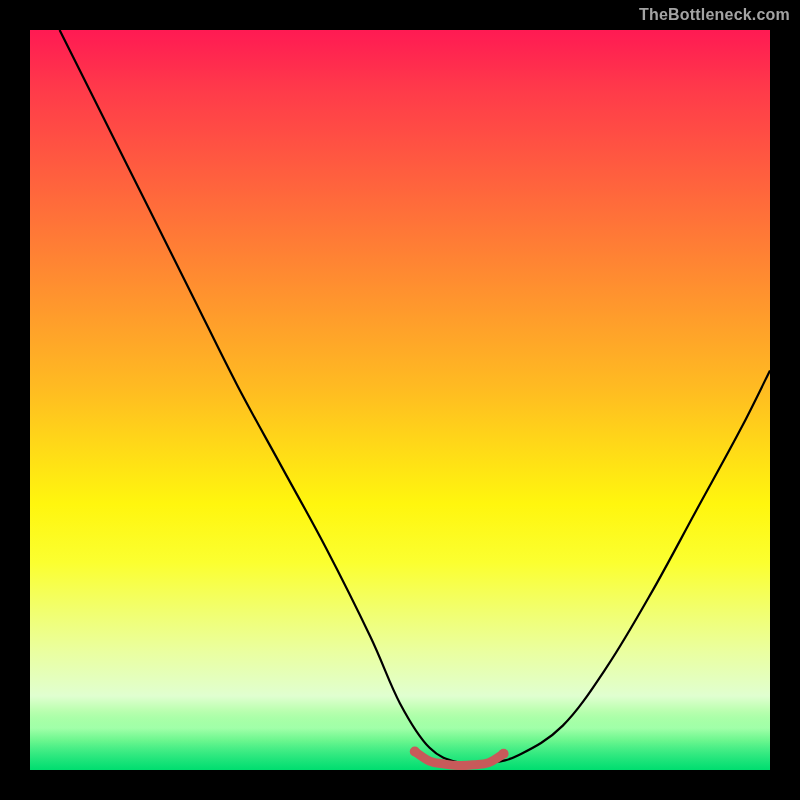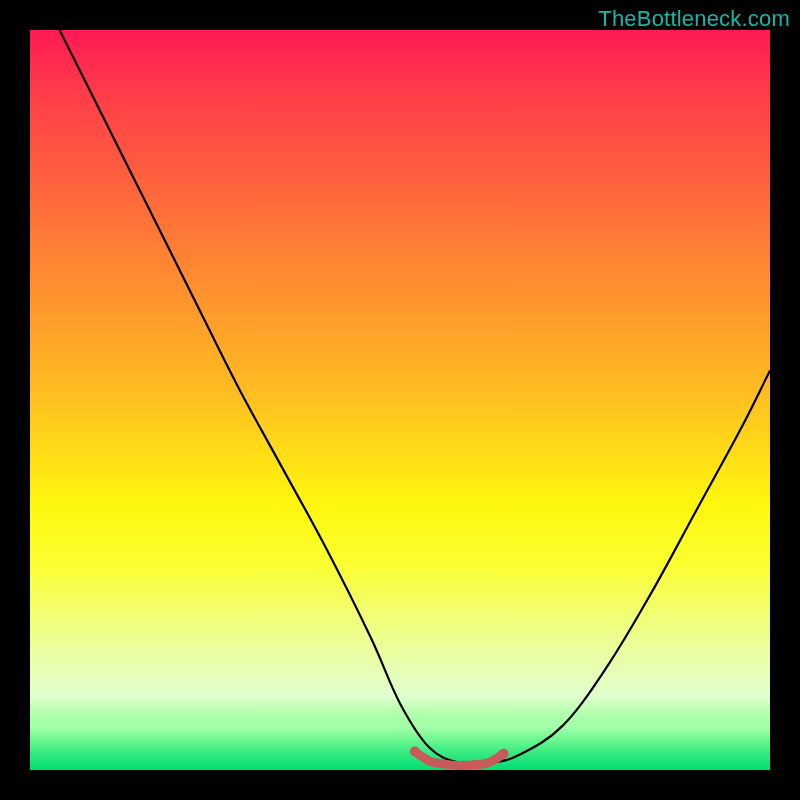--- a/index.html
+++ b/index.html
@@ -40,23 +40,23 @@
     background: linear-gradient(to bottom,
       rgba(255,255,255,0) 0%,
       rgba(180,255,200,0.5) 30%,
       rgba(0,220,110,0.85) 100%);
     pointer-events: none;
   }
   .watermark {
     position: absolute;
     top: 6px;
     right: 10px;
-    color: #14b8a6;
-    font-size: 22px;
-    font-weight: 400;
+    color: #a3a3a3;
+    font-size: 16px;
+    font-weight: 700;
     letter-spacing: 0.2px;
     z-index: 5;
   }
   svg.curve {
     position: absolute;
     left: 0;
     top: 0;
     width: 100%;
     height: 100%;
     z-index: 3;

